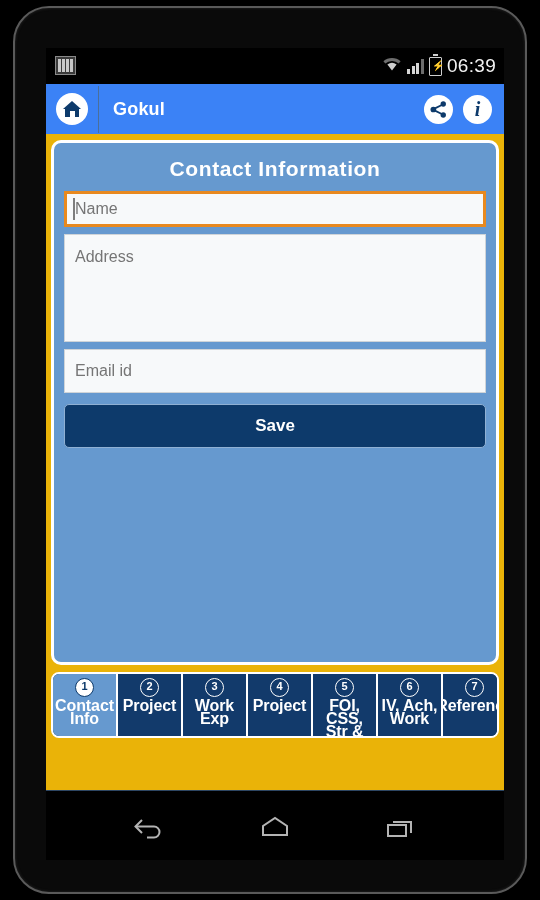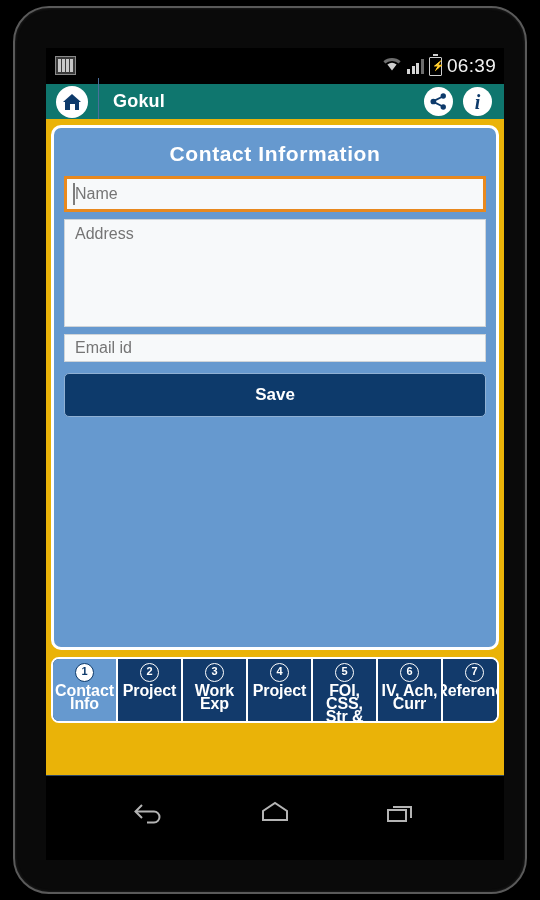--- a/index.html
+++ b/index.html
@@ -116,22 +116,22 @@
     left: 2px;
     top: 2px;
     font-size: 10px;
     line-height: 11px;
     color: #d8d8d8;
   }
 
   
   #app-bar {
     position: relative;
-    height: 35px;
-    background: #0f766e;
+    height: 50px;
+    background: #3b82f6;
     display: flex;
     align-items: center;
     justify-content: center;
   }
   #home-icon-btn {
     width: 52px;
     height: 47px;
     display: flex;
     align-items: center;
     justify-content: center;
@@ -231,21 +231,21 @@
     padding: 6px 0 10px 0;
   }
   .field {
     width: 100%;
     box-sizing: border-box;
     background: #f7f9fa;
     border: 1px solid #cfd4d8;
     color: #9a9a9a;
     font-size: 16px;
     font-family: "Liberation Sans", sans-serif;
-    padding: 4px 10px;
+    padding: 12px 10px;
     margin-bottom: 7px;
     display: block;
     outline: none;
   }
   .field.focused {
     border: 3px solid #e8891f;
     padding: 6px 8px;
   }
   .field-name-wrap { position: relative; }
   .caret {
@@ -454,21 +454,21 @@
           <span class="tab-label">Project</span>
         </div>
         <div class="tab">
           <span class="tab-num">5</span>
           <span class="tab-label">FOI, CSS,
 Str &amp; Hob</span>
         </div>
         <div class="tab">
           <span class="tab-num">6</span>
           <span class="tab-label">IV, Ach,
-Curr</span>
+Work</span>
         </div>
         <div class="tab">
           <span class="tab-num">7</span>
           <span class="tab-label">Reference</span>
         </div>
       </div>
     </div>
 
     <div id="nav-bar">
       <div class="nav-btn">

